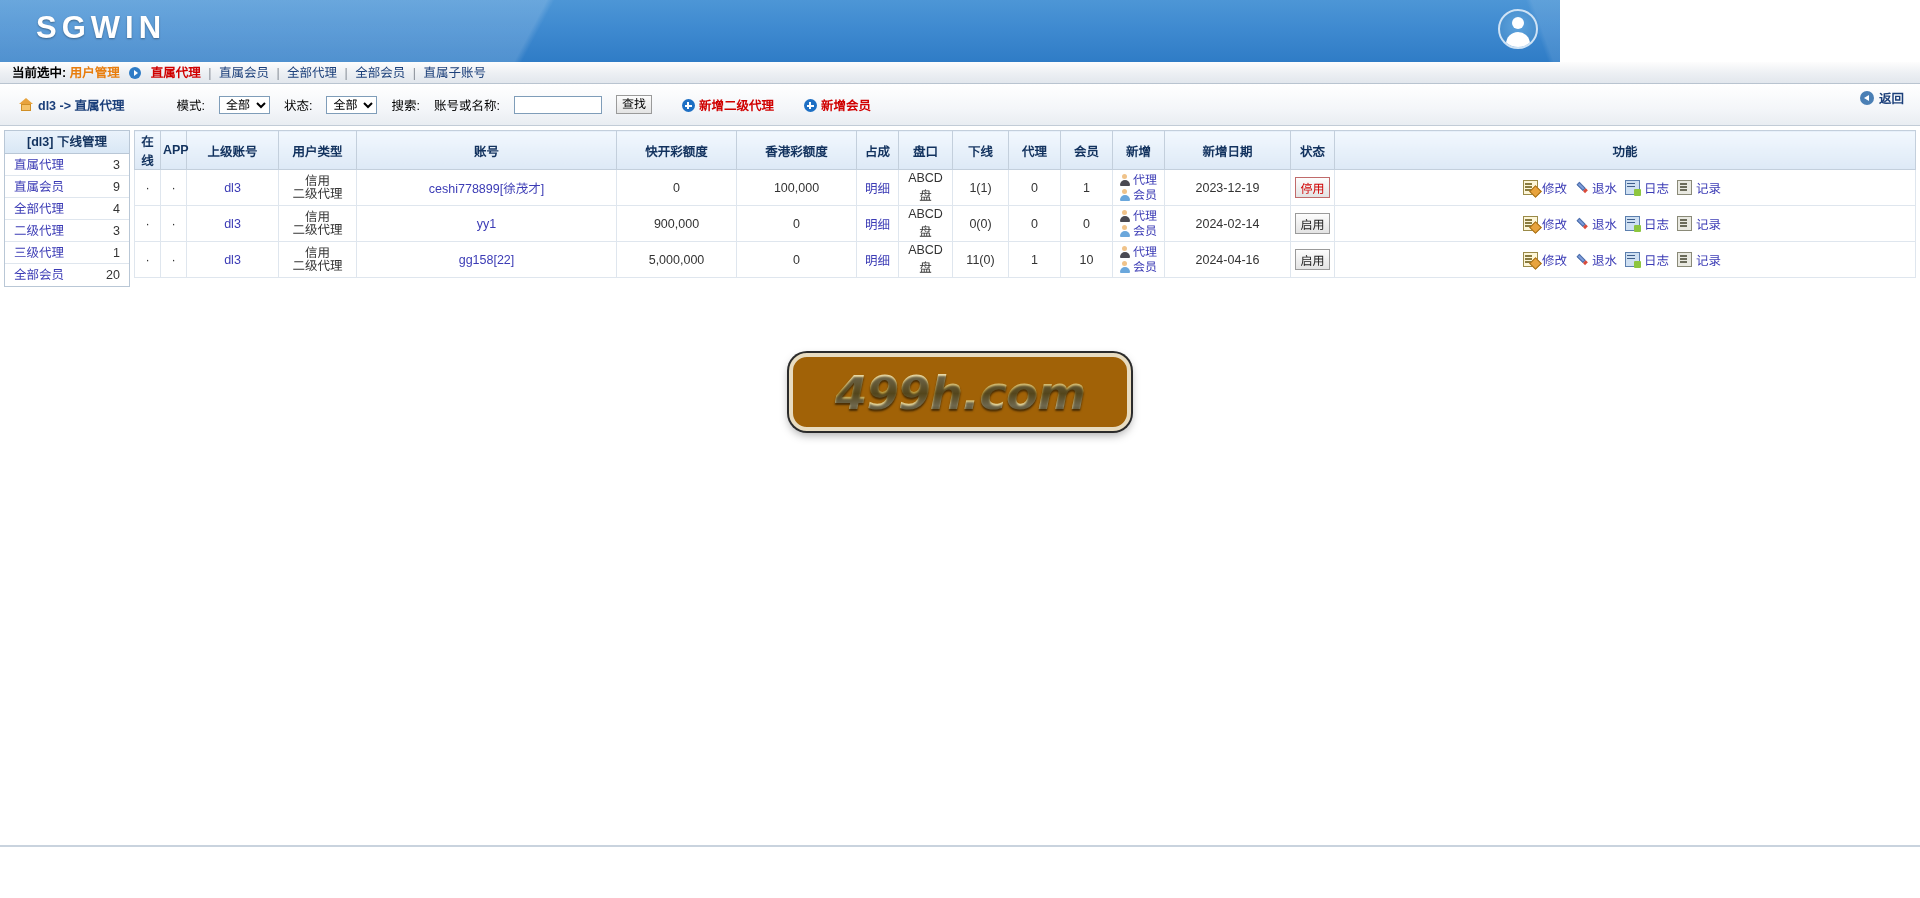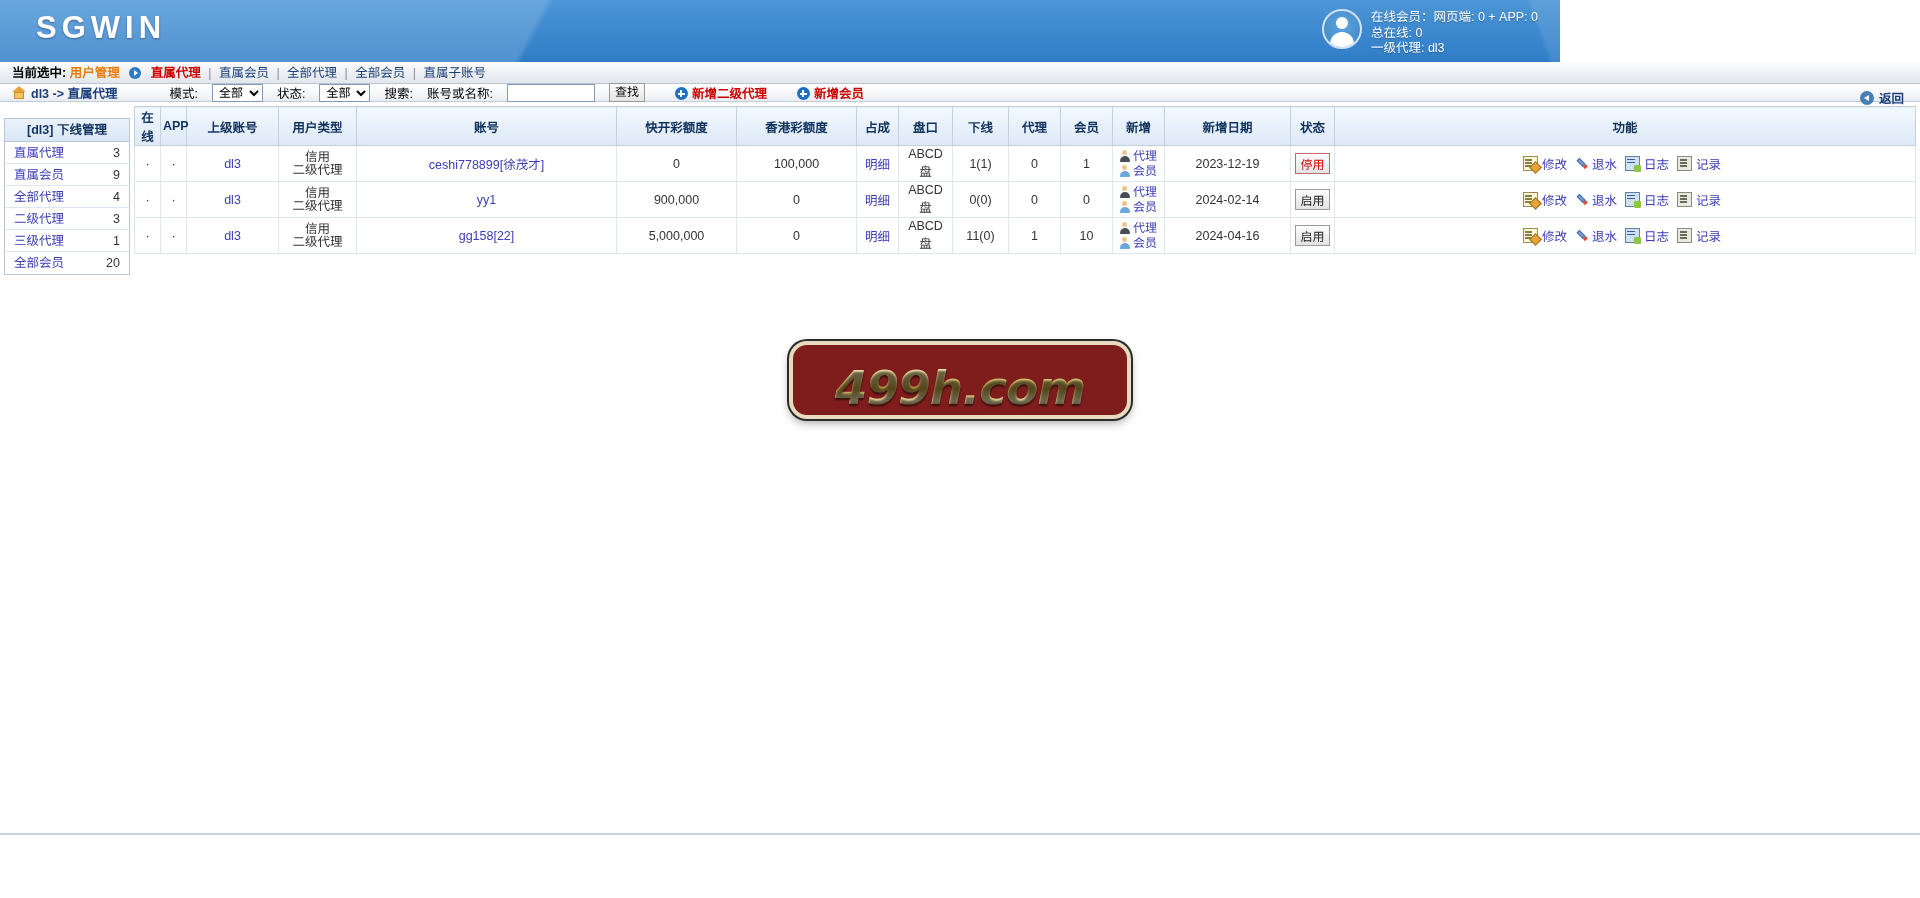--- a/index.html
+++ b/index.html
@@ -83,24 +83,24 @@
   .sn-arrow::after{
     content:"";position:absolute;left:4.5px;top:3px;
     border-left:4px solid #fff;border-top:3px solid transparent;border-bottom:3px solid transparent;
   }
   .sn-red{color:#d00000;font-weight:bold;}
   .sn-link{color:#1b3f7a;text-decoration:none;cursor:pointer;}
   .sn-sep{color:#8a9099;margin:0 4px;}
 
   
   .toolbar{
-    position:relative;height:18px;width:1920px;box-sizing:border-box;
+    position:relative;height:42px;width:1920px;box-sizing:border-box;
     background:linear-gradient(180deg,#ffffff 0%,#f4f6f9 60%,#e9edf2 100%);
     border-bottom:1px solid #c2ccd7;
-    display:flex;align-items:center;padding-left:12px;font-size:12.5px;
+    display:flex;align-items:center;padding-left:19px;font-size:12.5px;
   }
   .home-icon{
     width:14px;height:13px;position:relative;margin-right:5px;flex:0 0 auto;
   }
   .home-icon::before{
     content:"";position:absolute;left:0;top:0;
     border-left:7px solid transparent;border-right:7px solid transparent;
     border-bottom:6px solid #e8a33d;
   }
   .home-icon::after{
@@ -140,21 +140,21 @@
     content:"";position:absolute;left:4px;top:4px;
     border-right:5px solid #fff;border-top:3px solid transparent;border-bottom:3px solid transparent;
   }
   .back-text{color:#1b3f7a;font-weight:bold;font-size:12.5px;}
 
   
   .body-wrap{display:flex;align-items:flex-start;width:1920px;}
 
   
   .sidebar{
-    width:126px;flex:0 0 126px;margin:16px 0 0 4px;
+    width:126px;flex:0 0 126px;margin:4px 0 0 4px;
     border:1px solid #b9c7d6;background:#fff;box-sizing:border-box;
   }
   .sb-head{
     height:22px;line-height:22px;text-align:center;
     background:linear-gradient(180deg,#eaf2fb 0%,#d9e7f5 100%);
     border-bottom:1px solid #b9c7d6;
     font-size:12.5px;font-weight:bold;color:#12325e;
   }
   .sb-row{
     height:22px;line-height:22px;display:flex;justify-content:space-between;
@@ -230,25 +230,25 @@
   .ic-log::before{content:"";position:absolute;left:1px;top:2px;width:8px;height:1px;background:#3f5f8c;box-shadow:0 3px 0 #3f5f8c;}
   .ic-log::after{content:"";position:absolute;right:-2px;bottom:-2px;width:7px;height:7px;background:#8dc63f;border-radius:1px;}
   .ic-rec{background:#e9e9e1;border:1px solid #8a8a78;}
   .ic-rec::before{content:"";position:absolute;left:2px;top:2px;width:7px;height:1.5px;background:#6b6b5a;box-shadow:0 3px 0 #6b6b5a,0 6px 0 #6b6b5a;}
 
   
   .content-space{position:relative;width:1920px;height:560px;}
   .wm{
     position:absolute;left:50%;top:66px;transform:translateX(-50%);
     width:334px;height:70px;
-    background:#7f1d1d;
+    background:#a16207;
     border-radius:18px;
     border:4px solid #e8dcc0;
     box-shadow:0 0 0 2px #2b2b2b, 0 4px 10px rgba(0,0,0,.35);
-    display:flex;align-items:flex-end;justify-content:center;
+    display:flex;align-items:center;justify-content:center;
     overflow:hidden;
   }
   .wm-text{
     font-family:"DejaVu Sans","Liberation Sans",sans-serif;
     font-size:47px;font-weight:bold;font-style:italic;letter-spacing:-1px;
     background:linear-gradient(180deg,#fff8df 0%,#e8d492 26%,#b99a3e 52%,#f3e4ab 74%,#8e7428 100%);
     -webkit-background-clip:text;background-clip:text;color:transparent;
     text-shadow:0 2px 2px rgba(0,0,0,.55);
   }
 
@@ -259,25 +259,20 @@
 </style>
 </head>
 <body>
 
 <div class="header">
   <div class="brand">SGWIN</div>
 
 
   <div class="user-box">
     <div class="avatar"></div>
-    <div class="user-lines">
-      <div>在线会员：网页端: 0 + APP: 0</div>
-      <div>总在线: 0</div>
-      <div>一级代理: dl3</div>
-    </div>
   </div>
 </div>
 
 <div class="subnav">
   <b>当前选中:</b>
   <span class="sn-orange">用户管理</span>
   <span class="sn-arrow"></span>
   <span class="sn-red">直属代理</span>
   <span class="sn-sep">|</span>
   <span class="sn-link">直属会员</span>

